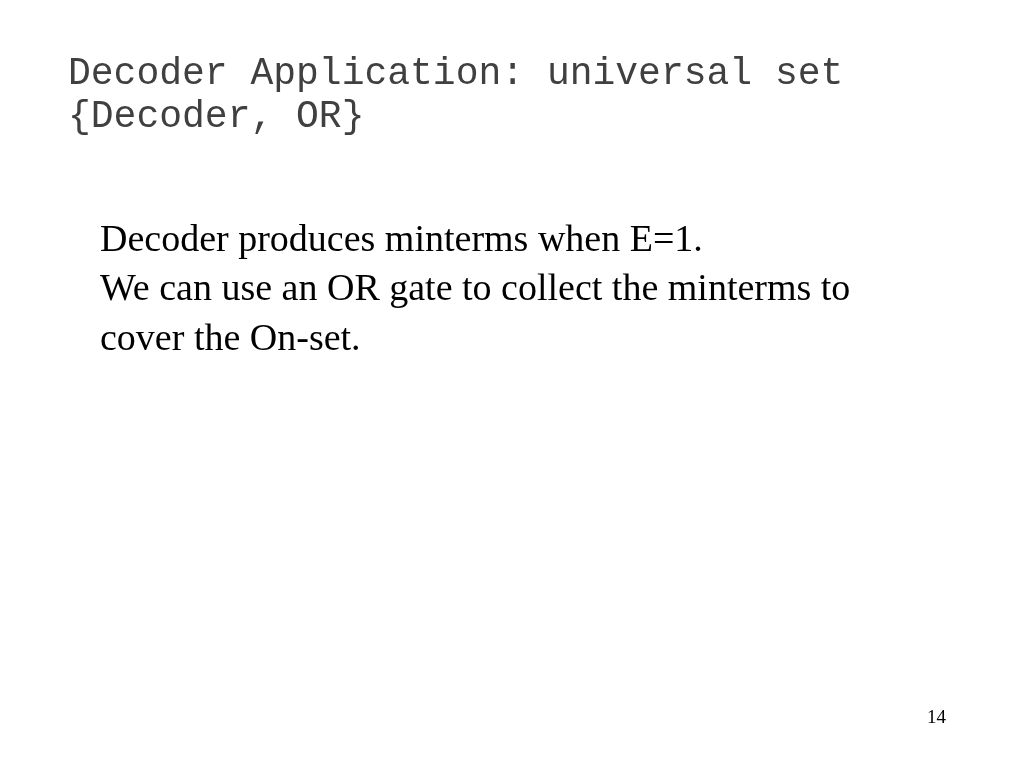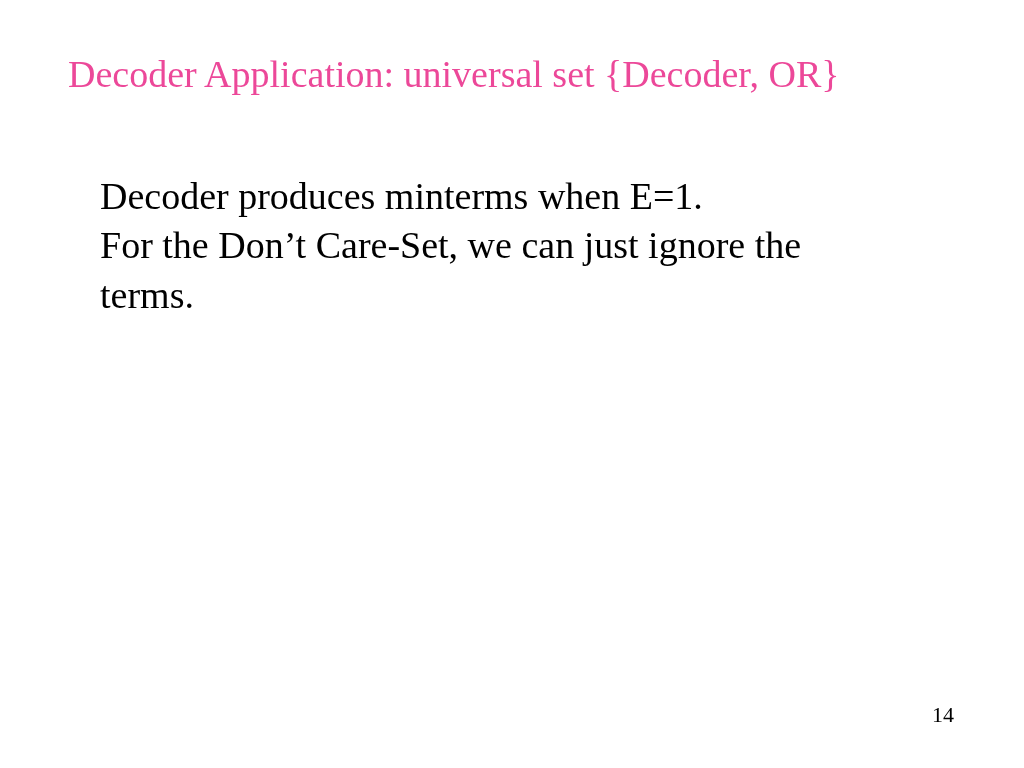--- a/index.html
+++ b/index.html
@@ -17,47 +17,48 @@
     }
     .slide {
       width: 100%;
       height: 100%;
       padding: 52px 60px 40px 60px;
       position: relative;
     }
     .slide-title {
       font-size: 38px;
       font-weight: normal;
-      color: #ec4899;
+      color: #404040;
       text-align: left;
       margin-left: 8px;
       letter-spacing: 0px;
+      font-family: Liberation Mono, monospace;
     }
     .body-text {
       margin-top: 76px;
       margin-left: 40px;
       margin-right: 60px;
       font-size: 38px;
       line-height: 1.3;
       color: #000000;
     }
     .body-text p {
       margin: 0;
     }
     .page-number {
       position: absolute;
       bottom: 40px;
-      right: 70px;
-      font-size: 22px;
+      right: 78px;
+      font-size: 19px;
       color: #000000;
     }
   </style>
 </head>
 <body>
 
 <div class="slide">
   <div class="slide-title">Decoder Application: universal set {Decoder, OR}</div>
   <div class="body-text">
     <p>Decoder produces minterms when E=1.</p>
-    <p>For the Don’t Care-Set, we can just ignore the terms.</p>
+    <p>We can use an OR gate to collect the minterms to cover the On-set.</p>
   </div>
   <div class="page-number">14</div>
 </div>
 
 </body></html>

